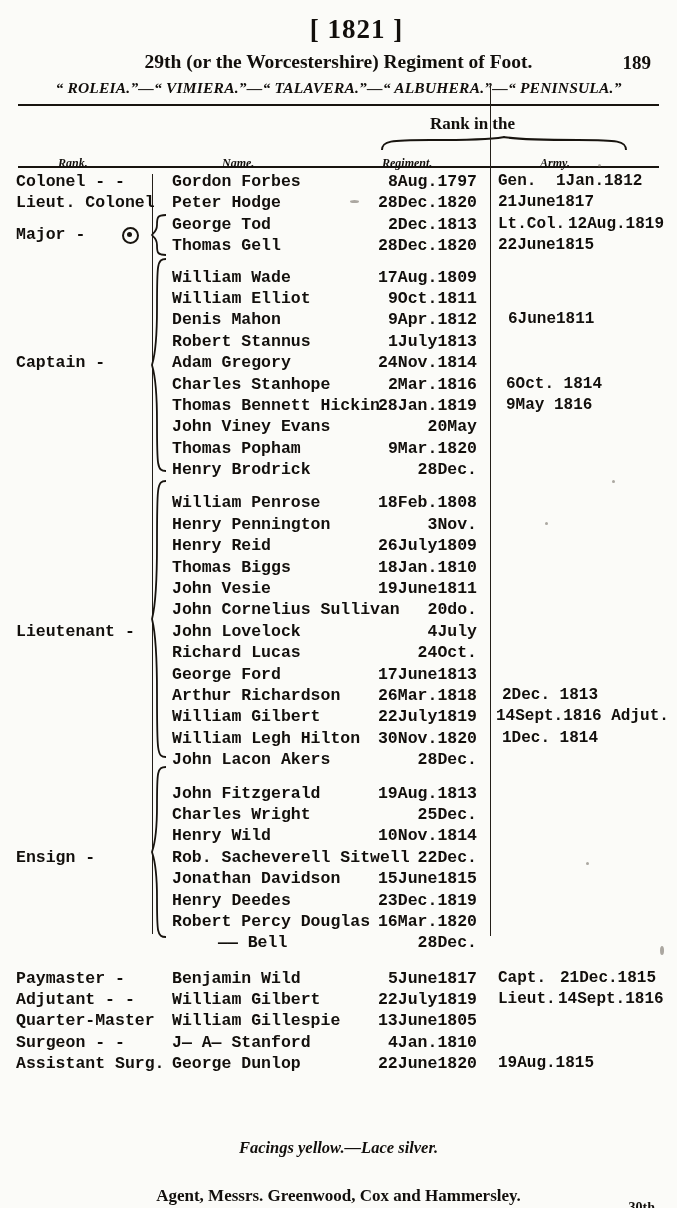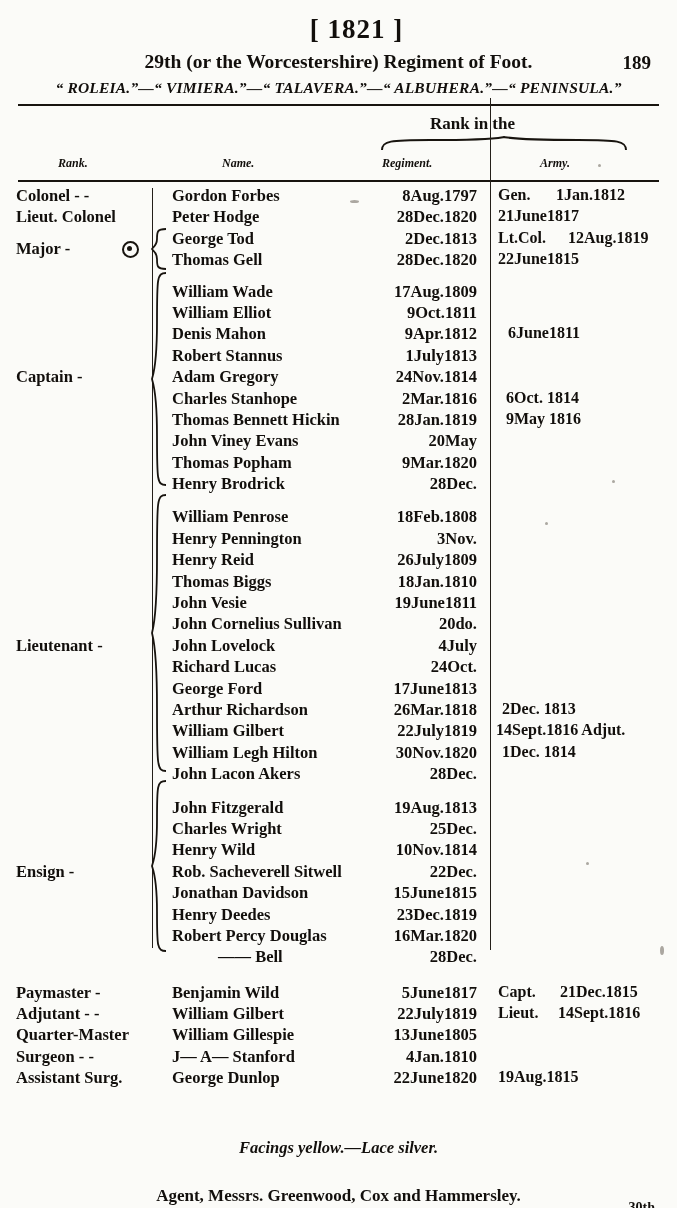--- a/index.html
+++ b/index.html
@@ -57,21 +57,21 @@
   }
   .rule {
     border: none;
     border-top: 2px solid #18140f;
     margin: 7px 18px 0 18px;
   }
 
   
   .colhead {
     position: relative;
-    height: 74px;
+    height: 60px;
   }
   .rank-in-the {
     position: absolute;
     left: 430px;
     top: 8px;
     font-size: 17px;
     font-weight: bold;
   }
   .brace-wide {
     position: absolute;
@@ -113,20 +113,21 @@
   }
   .vline.left { left: 152px; top: 2px; height: 760px; }
   .vline.right { left: 490px; top: -88px; height: 852px; }
 
   .row {
     position: relative;
     height: 21.4px;
     font-size: 16.5px;
     font-weight: bold;
     white-space: nowrap;
+    font-family: Liberation Mono, monospace;
   }
   .row .rank-label {
     position: absolute;
     left: 16px;
     top: 0;
   }
   .row .name {
     position: absolute;
     left: 172px;
     top: 0;

